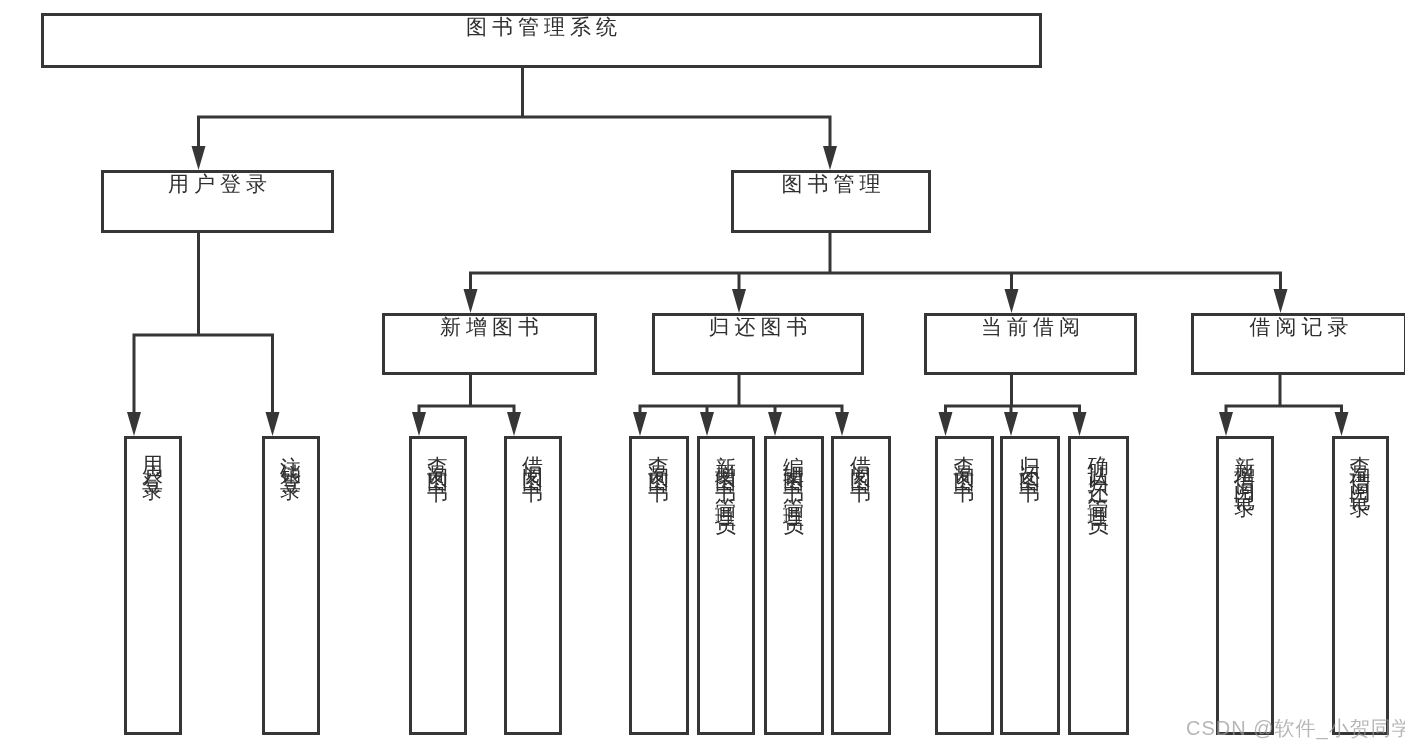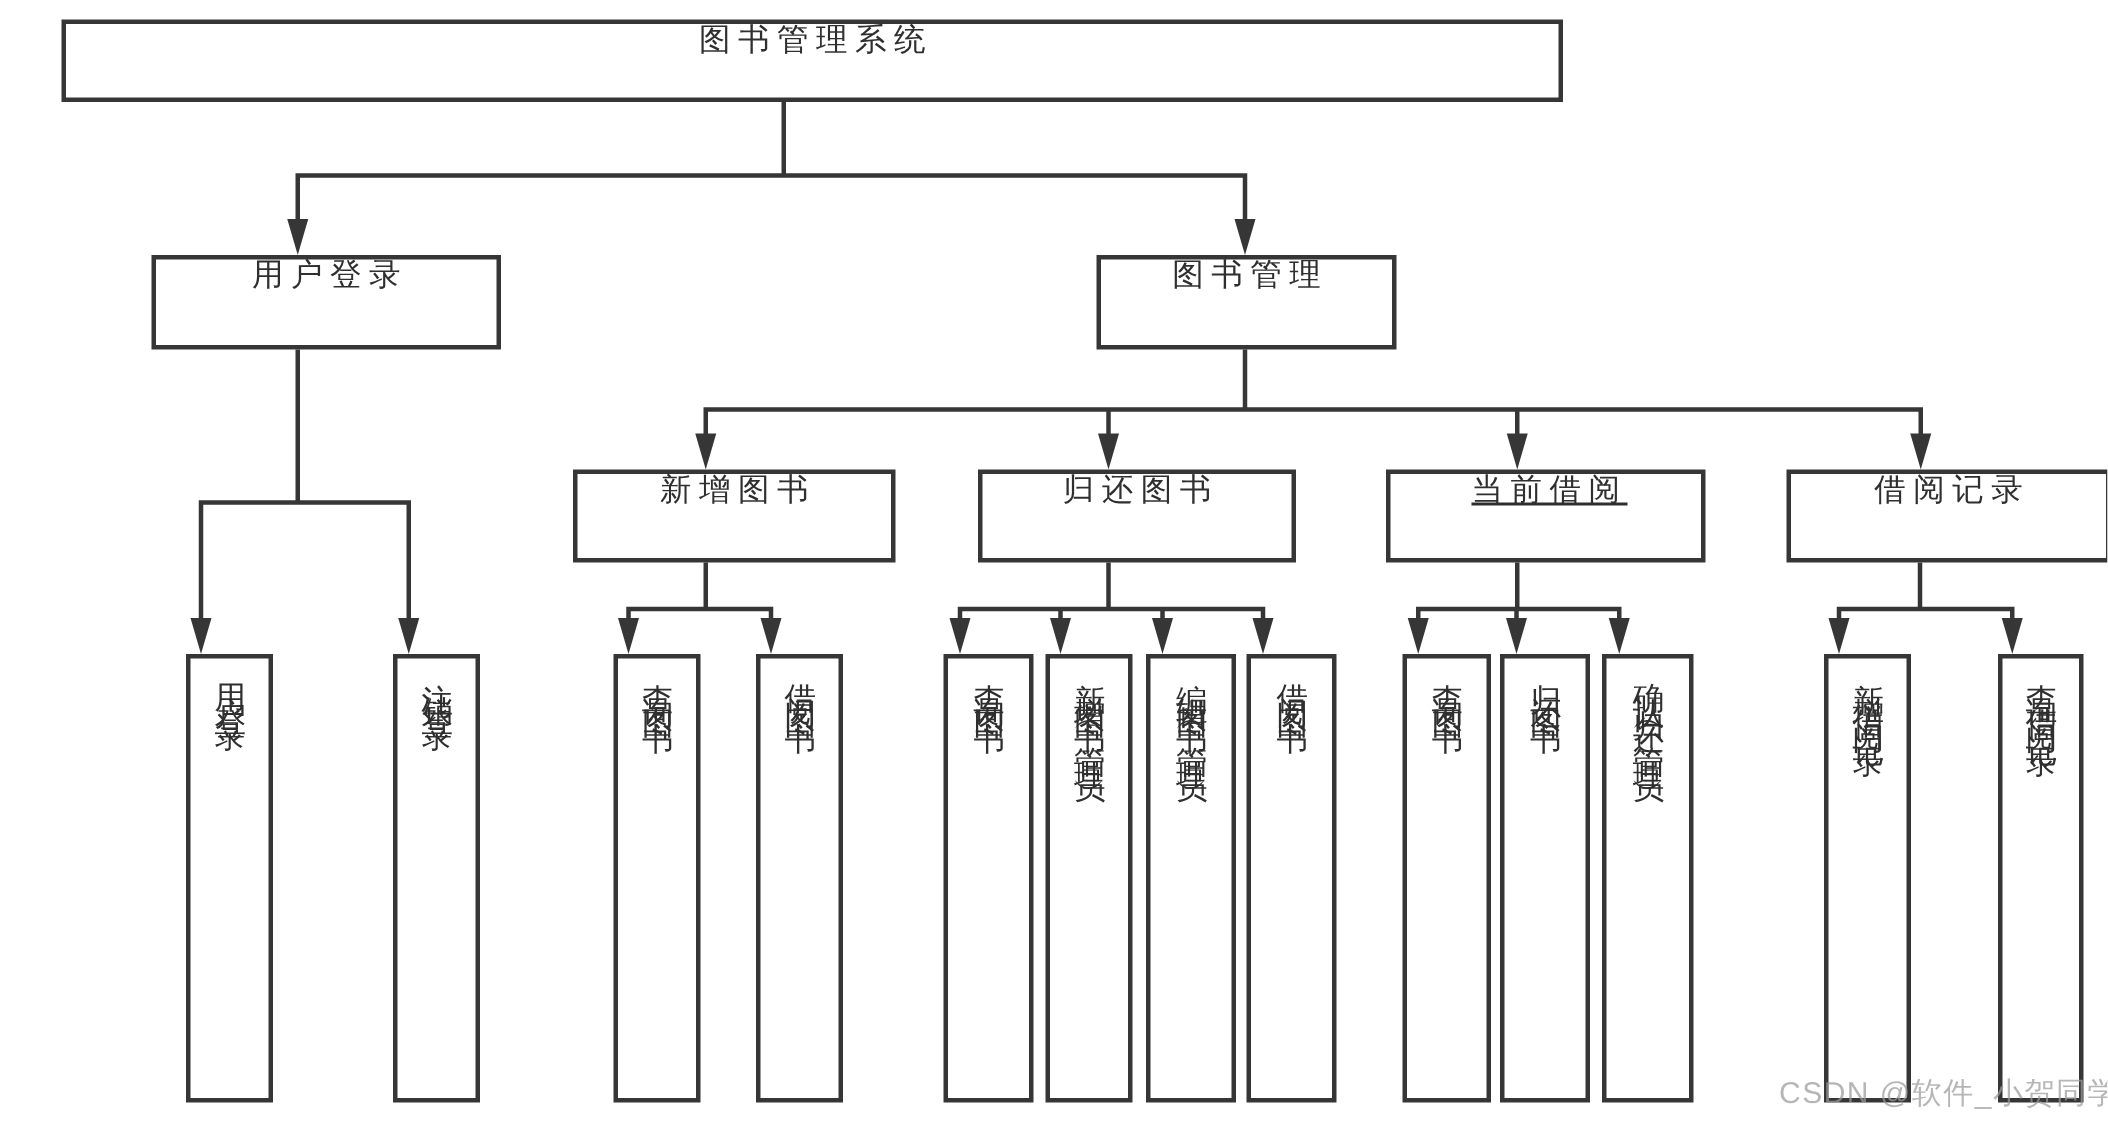--- a/index.html
+++ b/index.html
@@ -122,21 +122,21 @@
   <div class="box hbox" style="left:712px; top:170px; width:200px; height:63px;">
     <span>图书管理</span>
   </div>
 
   <div class="box hbox" style="left:363px; top:313px; width:215px; height:62px;">
     <span>新增图书</span>
   </div>
   <div class="box hbox" style="left:633px; top:313px; width:212px; height:62px;">
     <span>归还图书</span>
   </div>
-  <div class="box hbox" style="left:905px; top:313px; width:213px; height:62px;text-decoration:underline;">
+  <div class="box hbox" style="left:905px; top:313px; width:213px; height:62px;">
     <span>当前借阅</span>
   </div>
   <div class="box hbox" style="left:1172px; top:313px; width:216px; height:62px;">
     <span>借阅记录</span>
   </div>
 
   <div class="box vbox" style="left:105px; width:58px;">
     <span>用户登录</span>
   </div>
   <div class="box vbox" style="left:243px; width:58px;">

